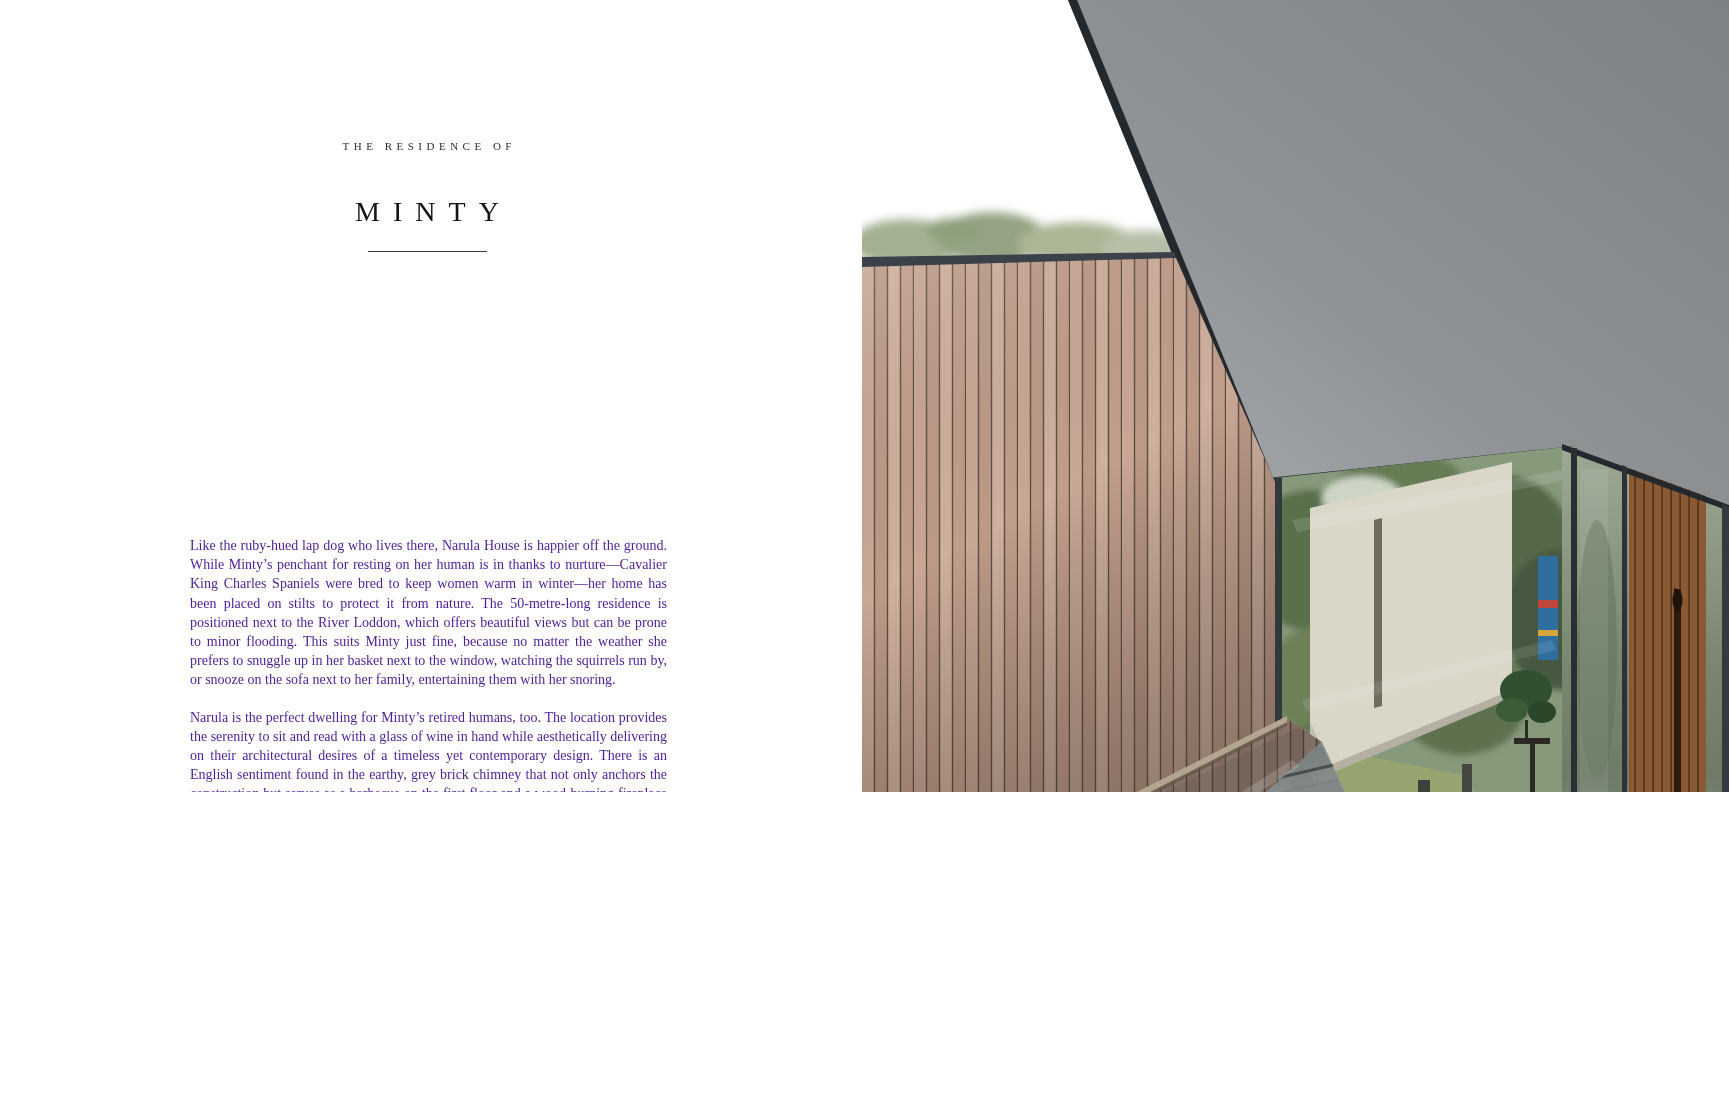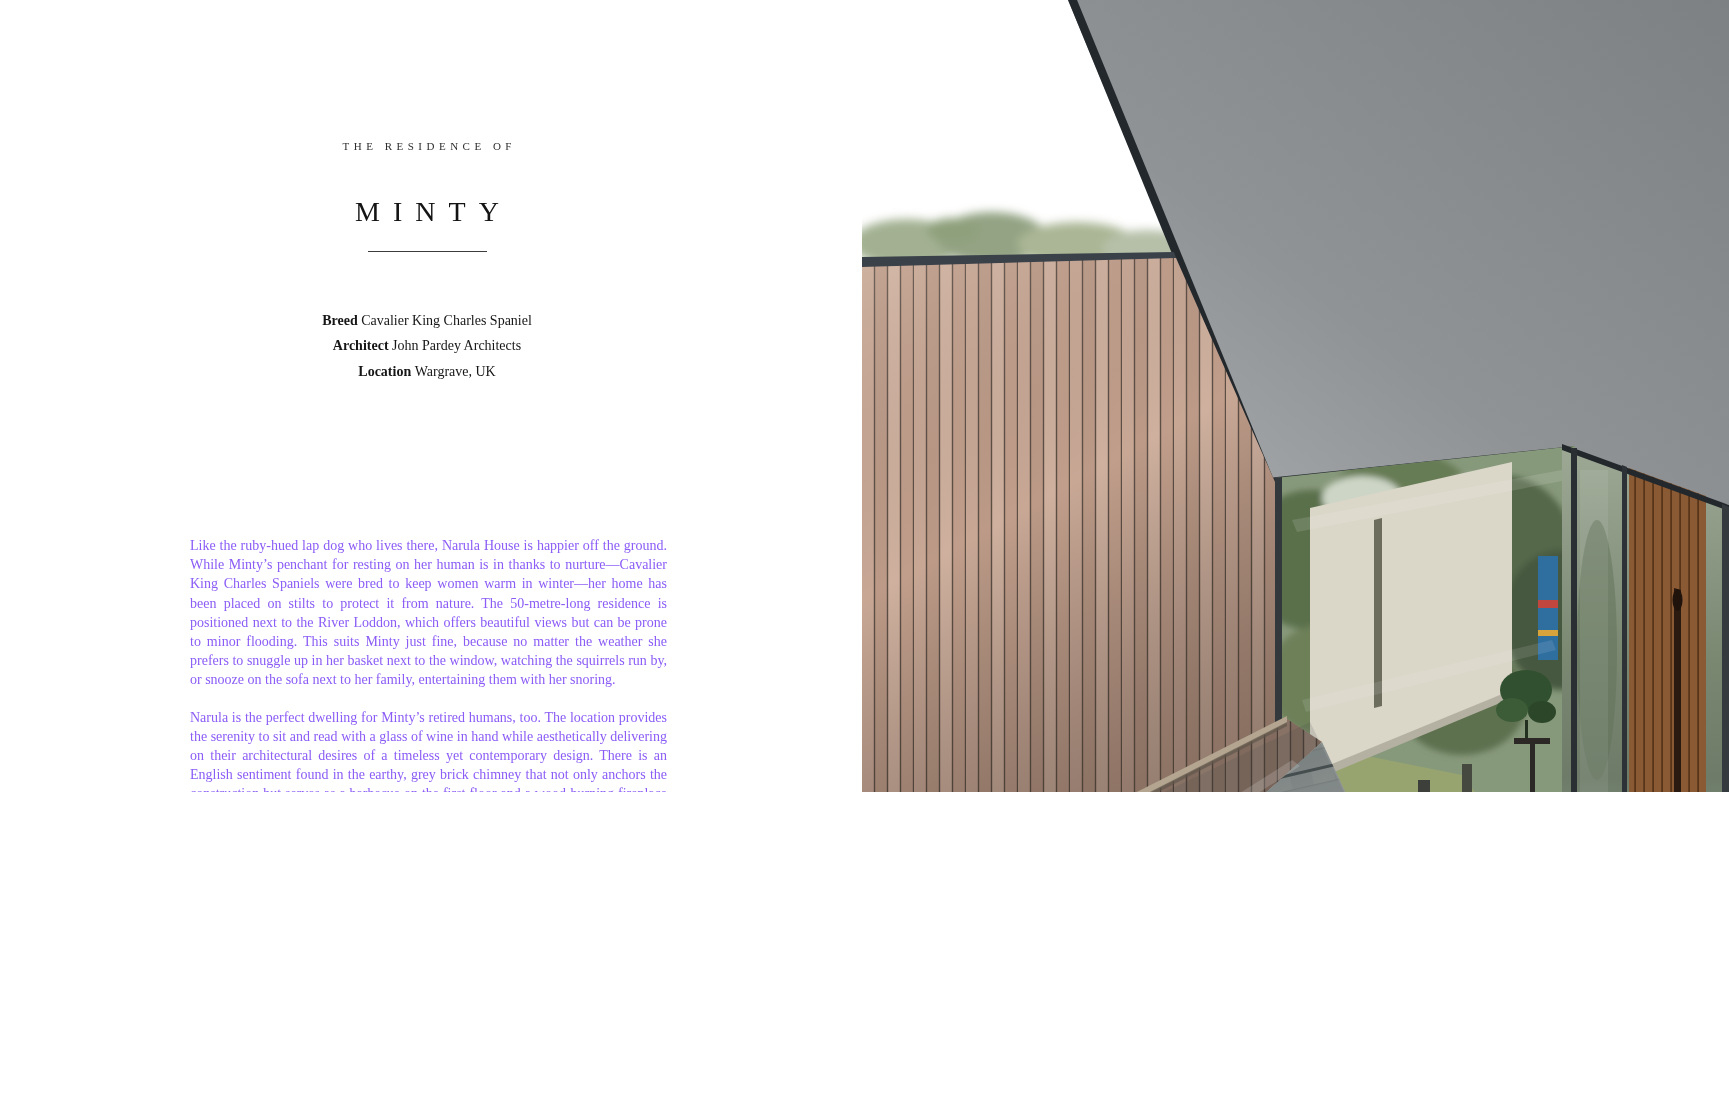--- a/index.html
+++ b/index.html
@@ -9,44 +9,39 @@
   .left-page{position:absolute;left:0;top:0;width:862px;height:1104px;background:#ffffff;}
   .eyebrow{position:absolute;left:427px;top:140px;transform:translateX(-50%);
            font-size:11px;letter-spacing:4.5px;text-indent:4.5px;color:#2d2d2d;white-space:nowrap;}
   .title{position:absolute;left:427px;top:168px;transform:translateX(-50%);
          font-size:28px;font-weight:400;letter-spacing:13px;text-indent:13px;color:#141414;white-space:nowrap;margin-top:28px;}
   .divider{position:absolute;left:368px;top:251px;width:119px;height:1px;background:#3c3c3c;}
   .details{position:absolute;left:427px;top:308px;transform:translateX(-50%);
            text-align:center;font-size:14px;line-height:25.4px;color:#161616;white-space:nowrap;}
   .details b{font-weight:700;}
   .body-text{position:absolute;left:190px;top:536px;width:477px;text-align:justify;
-             font-size:14px;line-height:19.2px;color:#8b5cf6;}
+             font-size:14px;line-height:19.2px;color:#4c1d95;}
   .body-text p{margin:0;}
   .body-text p + p{margin-top:18px;}
   .page-number{position:absolute;left:449px;top:1033px;transform:translateX(-50%);
                font-size:11.5px;letter-spacing:1.5px;color:#222;}
   
   .right-page{position:absolute;left:862px;top:0;width:867px;height:1104px;overflow:hidden;background:#fff;}
   .right-page svg{display:block;}
 </style>
 </head>
 <body>
 
 <div class="spread">
 
   <div class="left-page">
     <div class="eyebrow">THE RESIDENCE OF</div>
     <div class="title">MINTY</div>
     <div class="divider"></div>
 
-    <div class="details">
-      <div><b>Breed</b>&nbsp;<span>Cavalier King Charles Spaniel</span></div>
-      <div><b>Architect</b>&nbsp;<span>John Pardey Architects</span></div>
-      <div><b>Location</b>&nbsp;<span>Wargrave, UK</span></div>
-    </div>
 
     <div class="body-text">
       <p>Like the ruby-hued lap dog who lives there, Narula House is happier off the ground. While Minty’s penchant for resting on her human is in thanks to nurture—Cavalier King Charles Spaniels were bred to keep women warm in winter—her home has been placed on stilts to protect it from nature. The 50-metre-long residence is positioned next to the River Loddon, which offers beautiful views but can be prone to minor flooding. This suits Minty just fine, because no matter the weather she prefers to snuggle up in her basket next to the window, watching the squirrels run by, or snooze on the sofa next to her family, entertaining them with her snoring.</p>
       <p>Narula is the perfect dwelling for Minty’s retired humans, too. The location provides the serenity to sit and read with a glass of wine in hand while aesthetically delivering on their architectural desires of a timeless yet contemporary design. There is an English sentiment found in the earthy, grey brick chimney that not only anchors the construction but serves as a barbecue on the first floor and a wood-burning fireplace in the living room where vintage furniture and antique rugs are arranged according to feng shui principles. Contrarily, the steel-framed structure of the single, linear form speaks to their fondness for midcentury-modern case study houses. Clad in British Sweet Chestnut timber that was coated with a paper-like finish, it almost appears as a barge floating on the water, with Minty as its precious cargo.</p>
     </div>
 
     <div class="page-number">210</div>
   </div>
 
   <div class="right-page">

